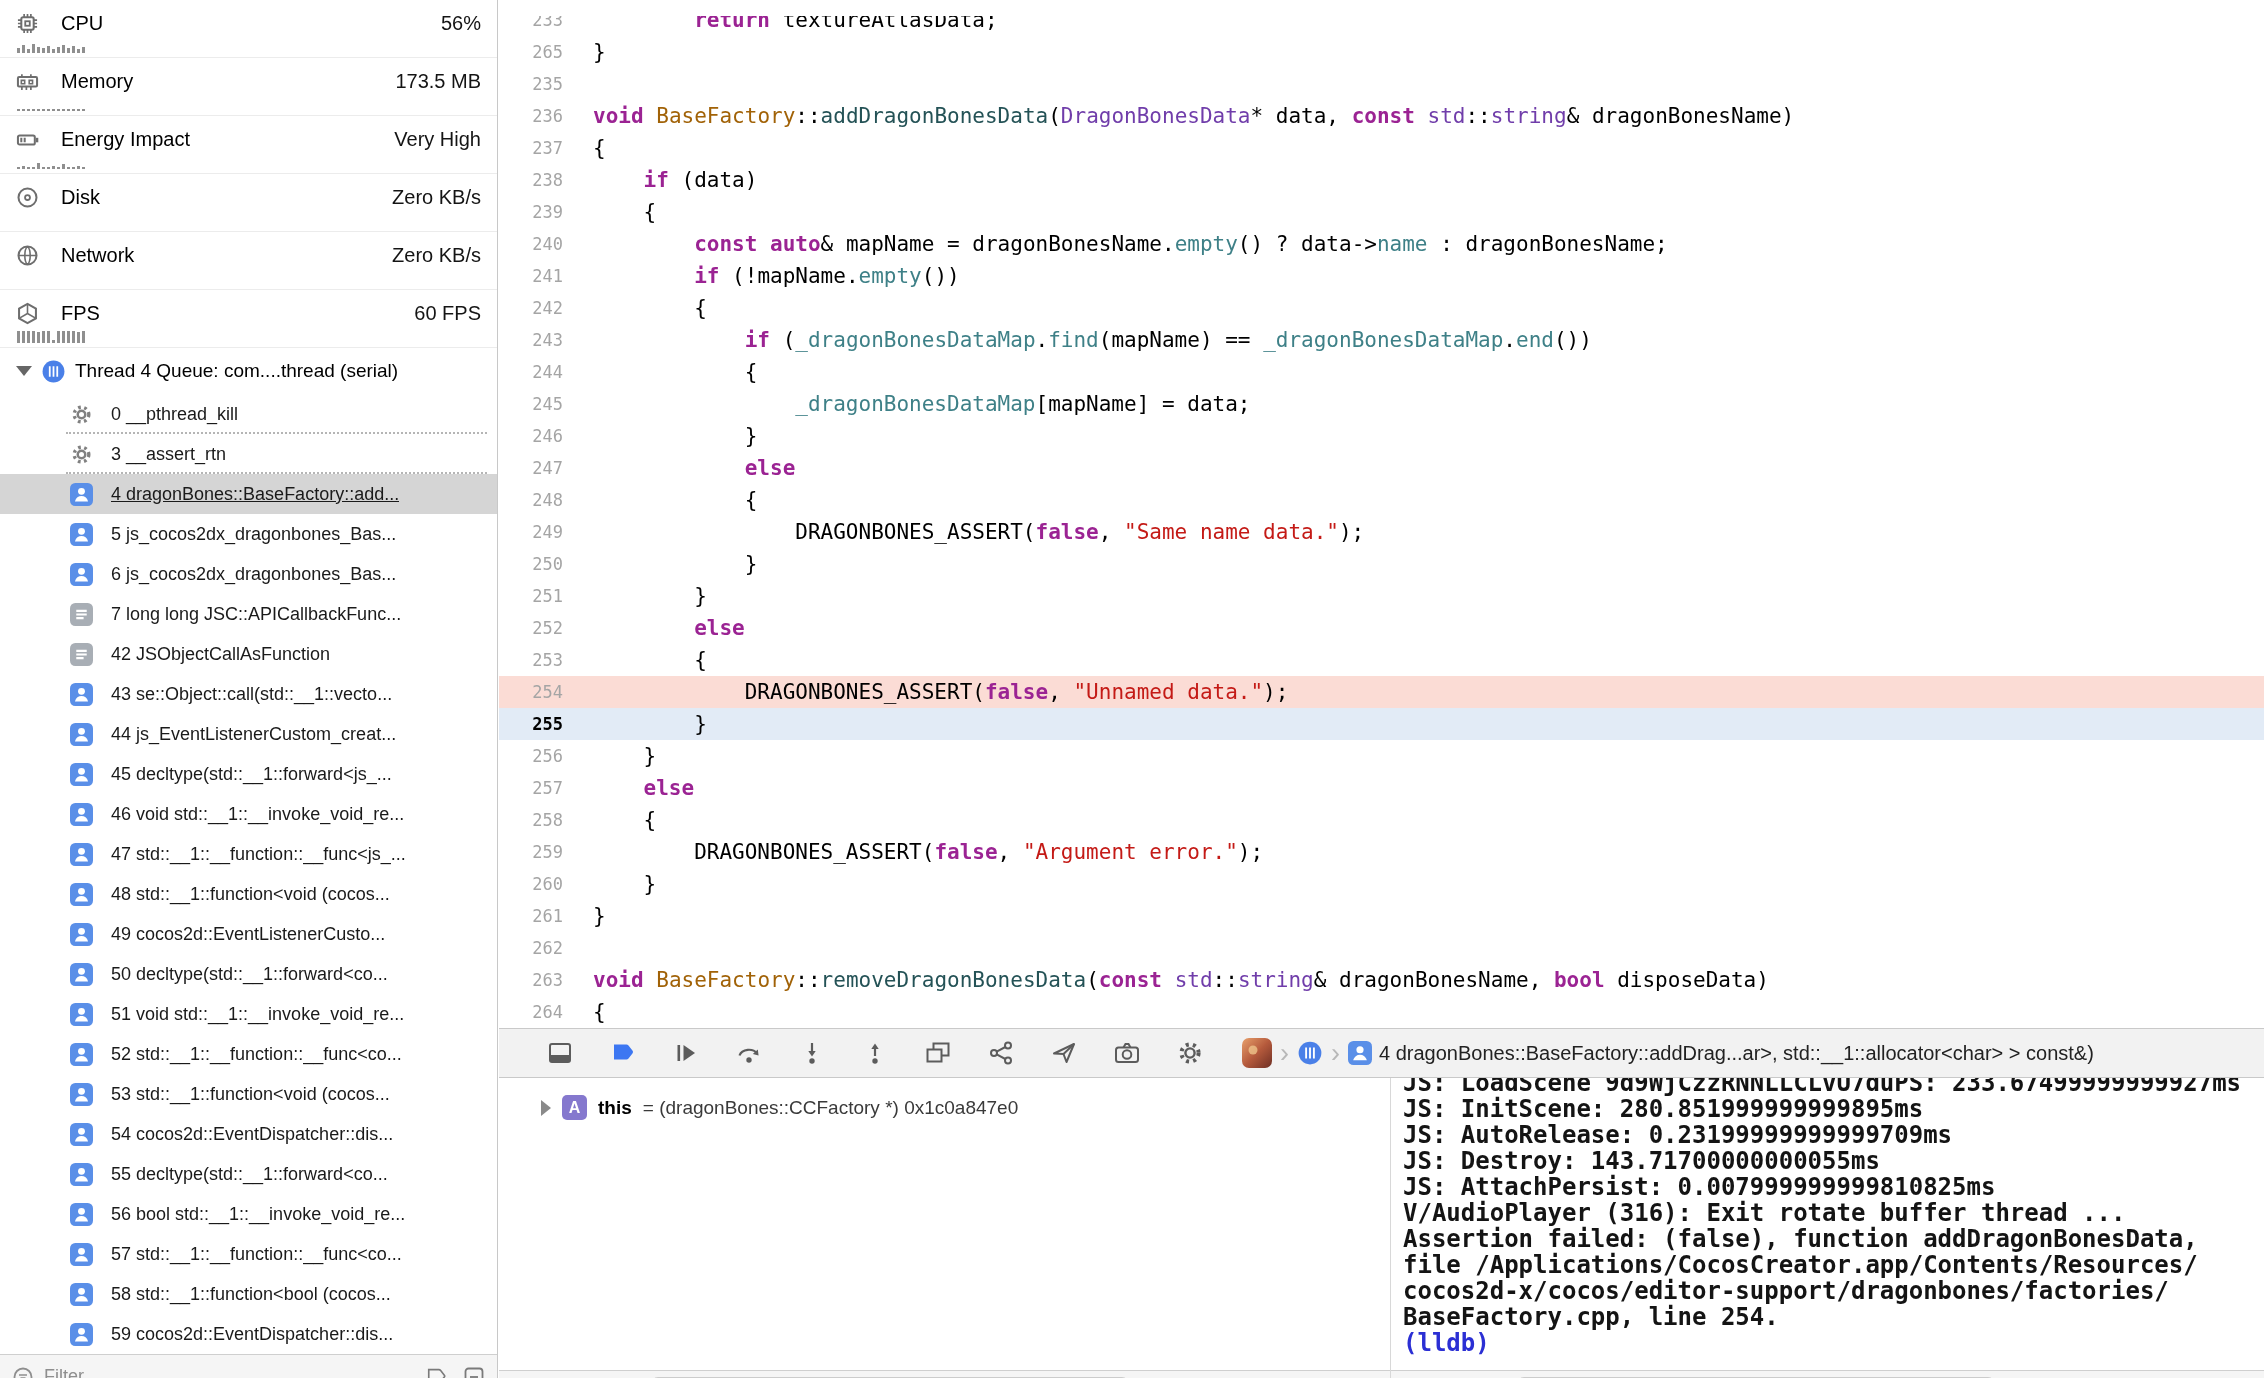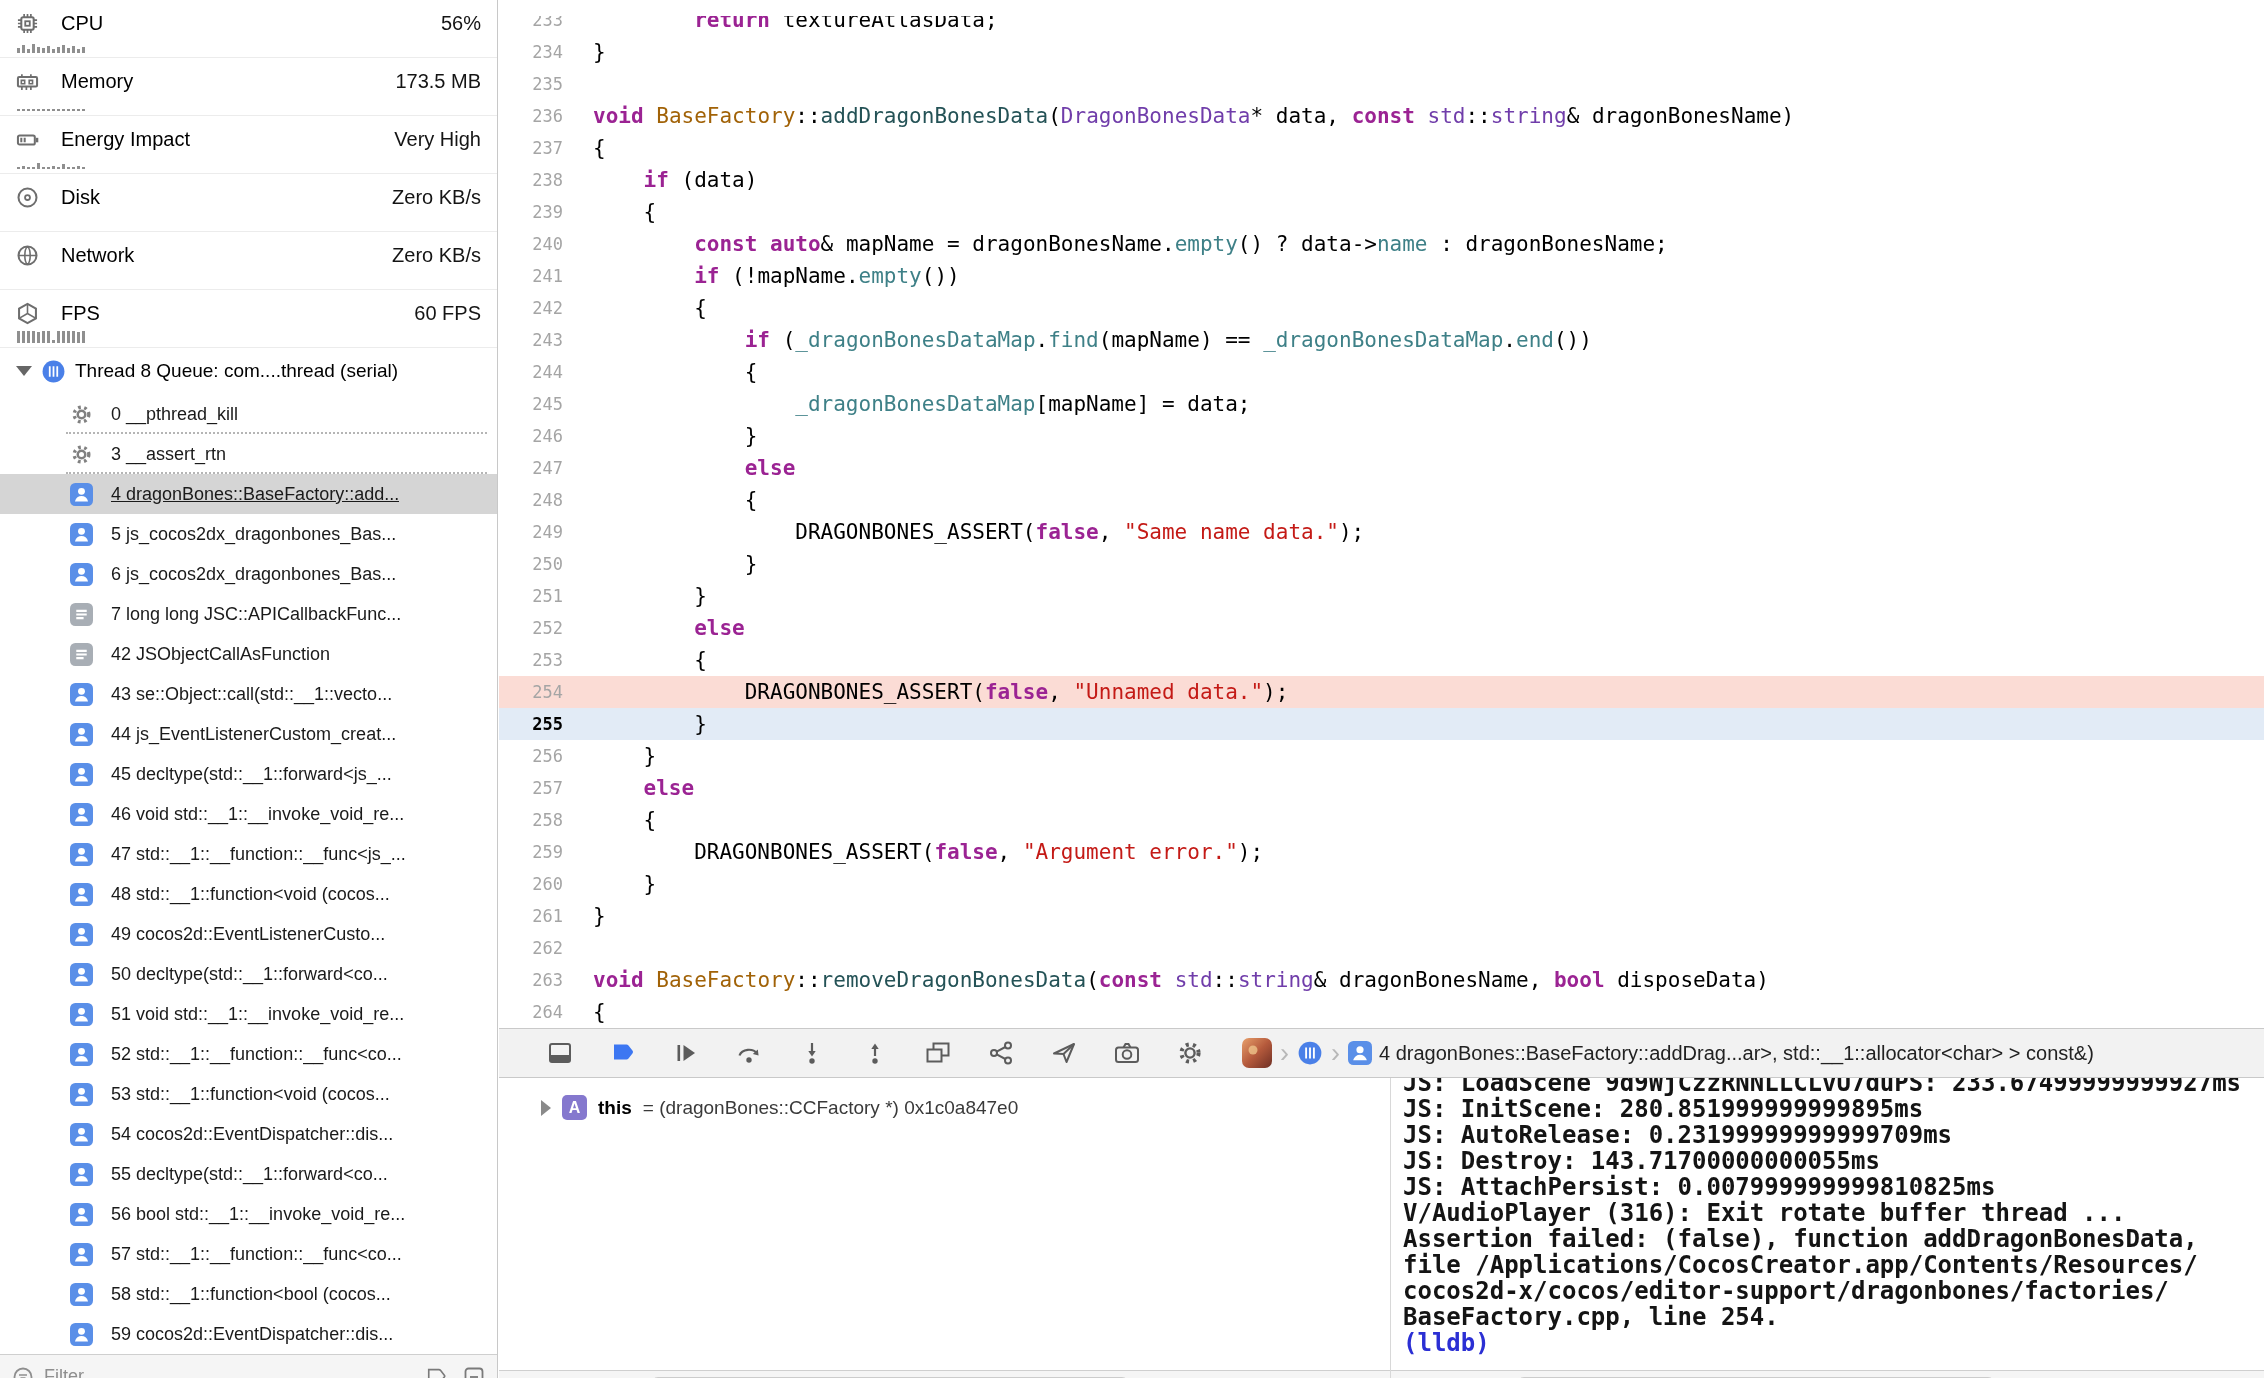--- a/index.html
+++ b/index.html
@@ -246,21 +246,21 @@
       </div>
 
     <div class="thread-row">
       <span class="disc"></span>
       <span class="thread-ic">
         <svg width="25" height="25" viewBox="0 0 24 24">
             <circle cx="12" cy="12" r="10.5" fill="#4A80E8"></circle>
             <path d="M8.4 7v10M12 7v10M15.6 7v10" stroke="#fff" stroke-width="1.7"></path>
           </svg>
       </span>
-      <span class="thread-label">Thread 8 Queue: com....thread (serial)</span>
+      <span class="thread-label">Thread 4 Queue: com....thread (serial)</span>
     </div>
 
     <div id="frames">
         <div class="f-row dotted">
           <span class="f-ic">
             <svg width="23" height="23" viewBox="0 0 22 22">
               <circle cx="11" cy="11" r="3.6" fill="none" stroke="#808080" stroke-width="2.4"></circle>
               <circle cx="11" cy="11" r="7" fill="none" stroke="#808080" stroke-width="3.2" stroke-dasharray="2.6 3.3"></circle>
             </svg>
           </span>
@@ -521,21 +521,21 @@
 
   <main class="main">
 
     <section class="editor">
       <div id="code" class="code-lines">
           <div class="c-row">
             <span class="c-num">233</span>
             <span class="c-code"><span class="tk-p">        </span><span class="tk-k">return</span><span class="tk-p"> textureAtlasData;</span></span>
           </div>
           <div class="c-row">
-            <span class="c-num">234</span>
+            <span class="c-num">265</span>
             <span class="c-code"><span class="tk-p">}</span></span>
           </div>
           <div class="c-row">
             <span class="c-num">235</span>
             <span class="c-code"></span>
           </div>
           <div class="c-row">
             <span class="c-num">236</span>
             <span class="c-code"><span class="tk-k">void</span><span class="tk-p"> </span><span class="tk-tp">BaseFactory</span><span class="tk-p">::</span><span class="tk-fn">addDragonBonesData</span><span class="tk-p">(</span><span class="tk-to">DragonBonesData</span><span class="tk-p">* data, </span><span class="tk-k">const</span><span class="tk-p"> </span><span class="tk-to">std</span><span class="tk-p">::</span><span class="tk-to">string</span><span class="tk-p">&amp; dragonBonesName)</span></span>
           </div>

